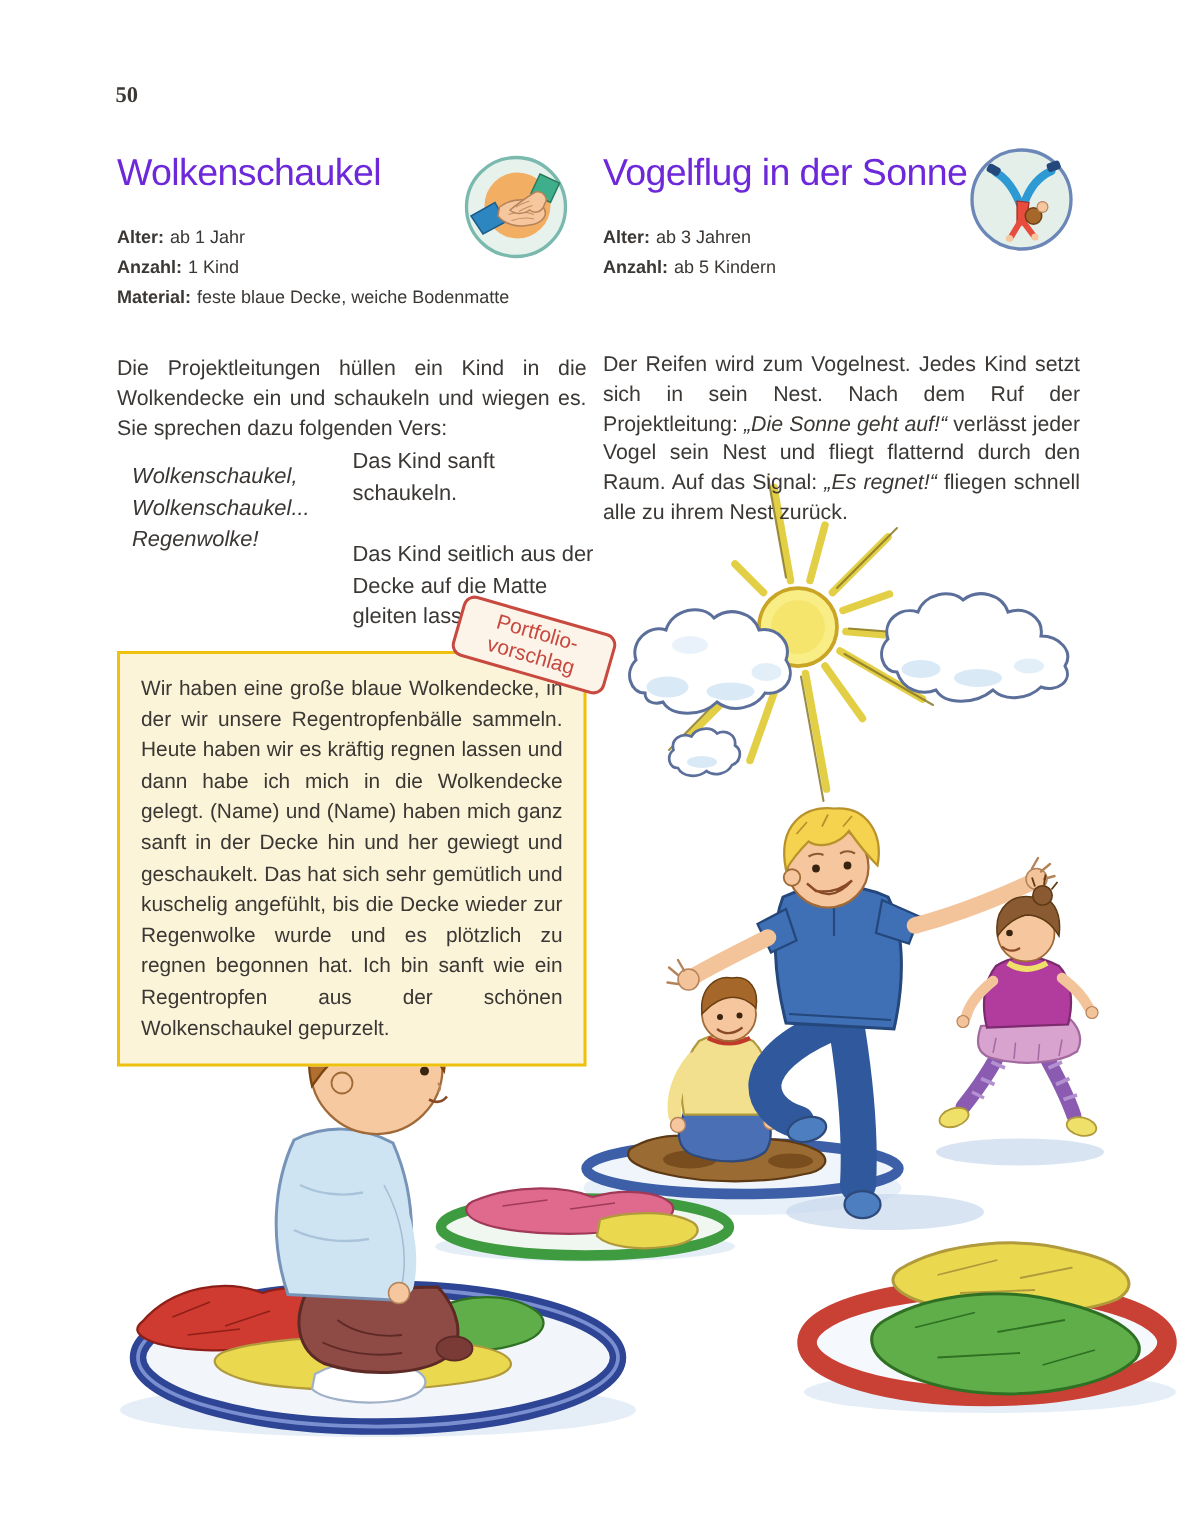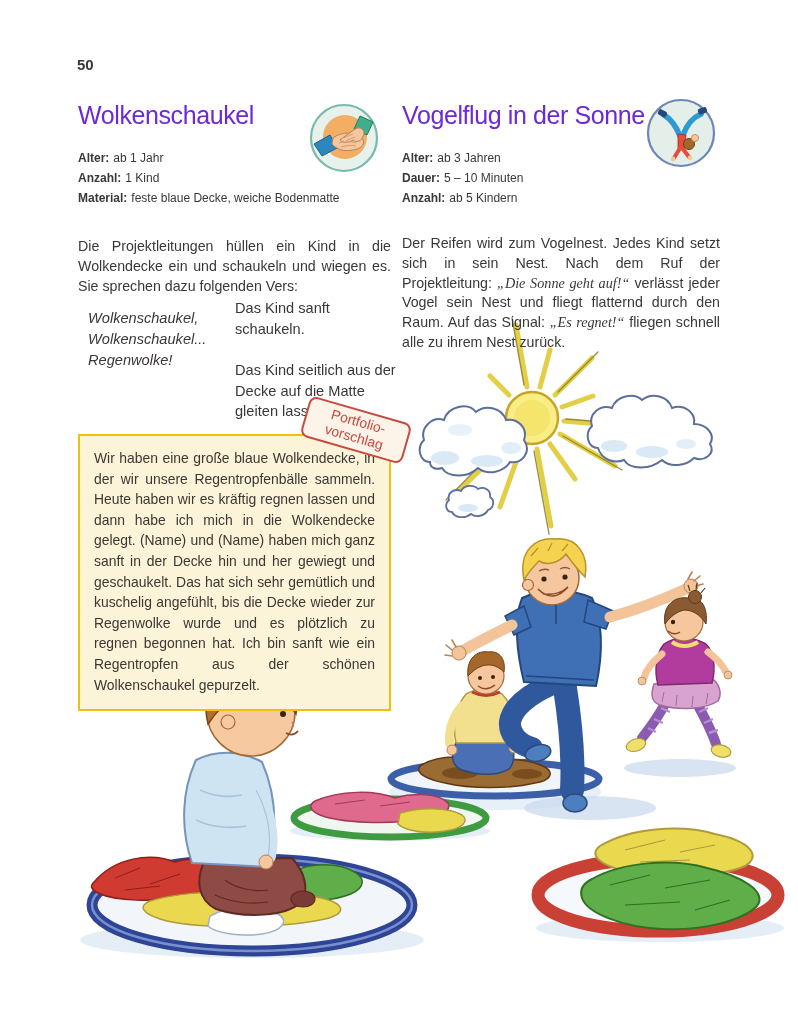--- a/index.html
+++ b/index.html
@@ -1,32 +1,32 @@
 <!DOCTYPE html>
 <html><head>
 <meta charset="utf-8">
 <style>
   html,body{margin:0;padding:0;}
   body{
     width:798px;height:1020px;position:relative;background:#ffffff;
     font-family:"Liberation Sans",sans-serif;color:#3b3734;overflow:hidden;
   }
   .abs{position:absolute;}
-  .page-num{left:77px;top:56px;font-size:15px;font-weight:bold;z-index:2;}
+  .page-num{left:77px;top:56px;font-size:15px;font-weight:bold;z-index:2;font-family:Liberation Serif, serif;}
   .act-title{font-size:25px;color:#6d28d9;letter-spacing:-0.4px;z-index:2;white-space:nowrap;}
   .title-left{left:78px;top:101px;}
   .title-right{left:402px;top:101px;}
   .meta{font-size:12px;line-height:20px;z-index:2;}
   .meta-left{left:78px;top:148px;width:316px;}
   .meta-right{left:402px;top:148px;width:320px;}
   .meta .b{font-weight:bold;margin-right:4px;}
   .desc{font-size:14.2px;line-height:19.8px;text-align:justify;z-index:2;}
   .desc-left{left:78px;top:237px;width:313px;}
   .desc-right{left:402px;top:234px;width:318px;}
-  .desc .it{font-style:italic;font-family:Liberation Serif, serif;}
+  .desc .it{font-style:italic;}
   .verse{left:88px;top:308px;width:145px;font-size:14.6px;line-height:21px;font-style:italic;z-index:2;}
   .verse-actions{left:235px;top:298px;width:162px;font-size:14.6px;line-height:20.5px;z-index:2;}
   .verse-actions .p2{margin-top:21px;}
   .pf-box{
     left:78px;top:434px;width:313px;min-height:252px;box-sizing:border-box;
     background:#fcf4d8;border:2.5px solid #eec10e;padding:12px 14px 14px;z-index:2;
   }
   .pf-box h3{margin:0 0 5px 0;font-size:19px;font-weight:normal;color:#c39b48;letter-spacing:-0.2px;}
   .pf-box .body{font-size:13.9px;line-height:20.6px;text-align:justify;}
   .sticker{
@@ -78,21 +78,20 @@
   </svg>
 </div>
 
 <div class="abs meta meta-left">
   <div><span class="b">Alter:</span><span>ab 1 Jahr</span></div>
   <div><span class="b">Anzahl:</span><span>1 Kind</span></div>
   <div><span class="b">Material:</span><span>feste blaue Decke, weiche Bodenmatte</span></div>
 </div>
 <div class="abs meta meta-right">
   <div><span class="b">Alter:</span><span>ab 3 Jahren</span></div>
-  <div><span class="b">Dauer:</span><span>5 – 10 Minuten</span></div>
   <div><span class="b">Anzahl:</span><span>ab 5 Kindern</span></div>
 </div>
 
 <div class="abs desc desc-left">Die Projektleitungen hüllen ein Kind in die Wolkendecke ein und schaukeln und wiegen es. Sie sprechen dazu folgenden Vers:</div>
 <div class="abs desc desc-right"><span>Der Reifen wird zum Vogelnest. Jedes Kind setzt sich in sein Nest. Nach dem Ruf der Projektleitung: </span><span class="it">„Die Sonne geht auf!“</span><span> verlässt jeder Vogel sein Nest und fliegt flatternd durch den Raum. Auf das Signal: </span><span class="it">„Es regnet!“</span><span> fliegen schnell alle zu ihrem Nest zurück.</span></div>
 
 <div class="abs verse">
   <div>Wolkenschaukel,</div>
   <div>Wolkenschaukel...</div>
   <div>Regenwolke!</div>

